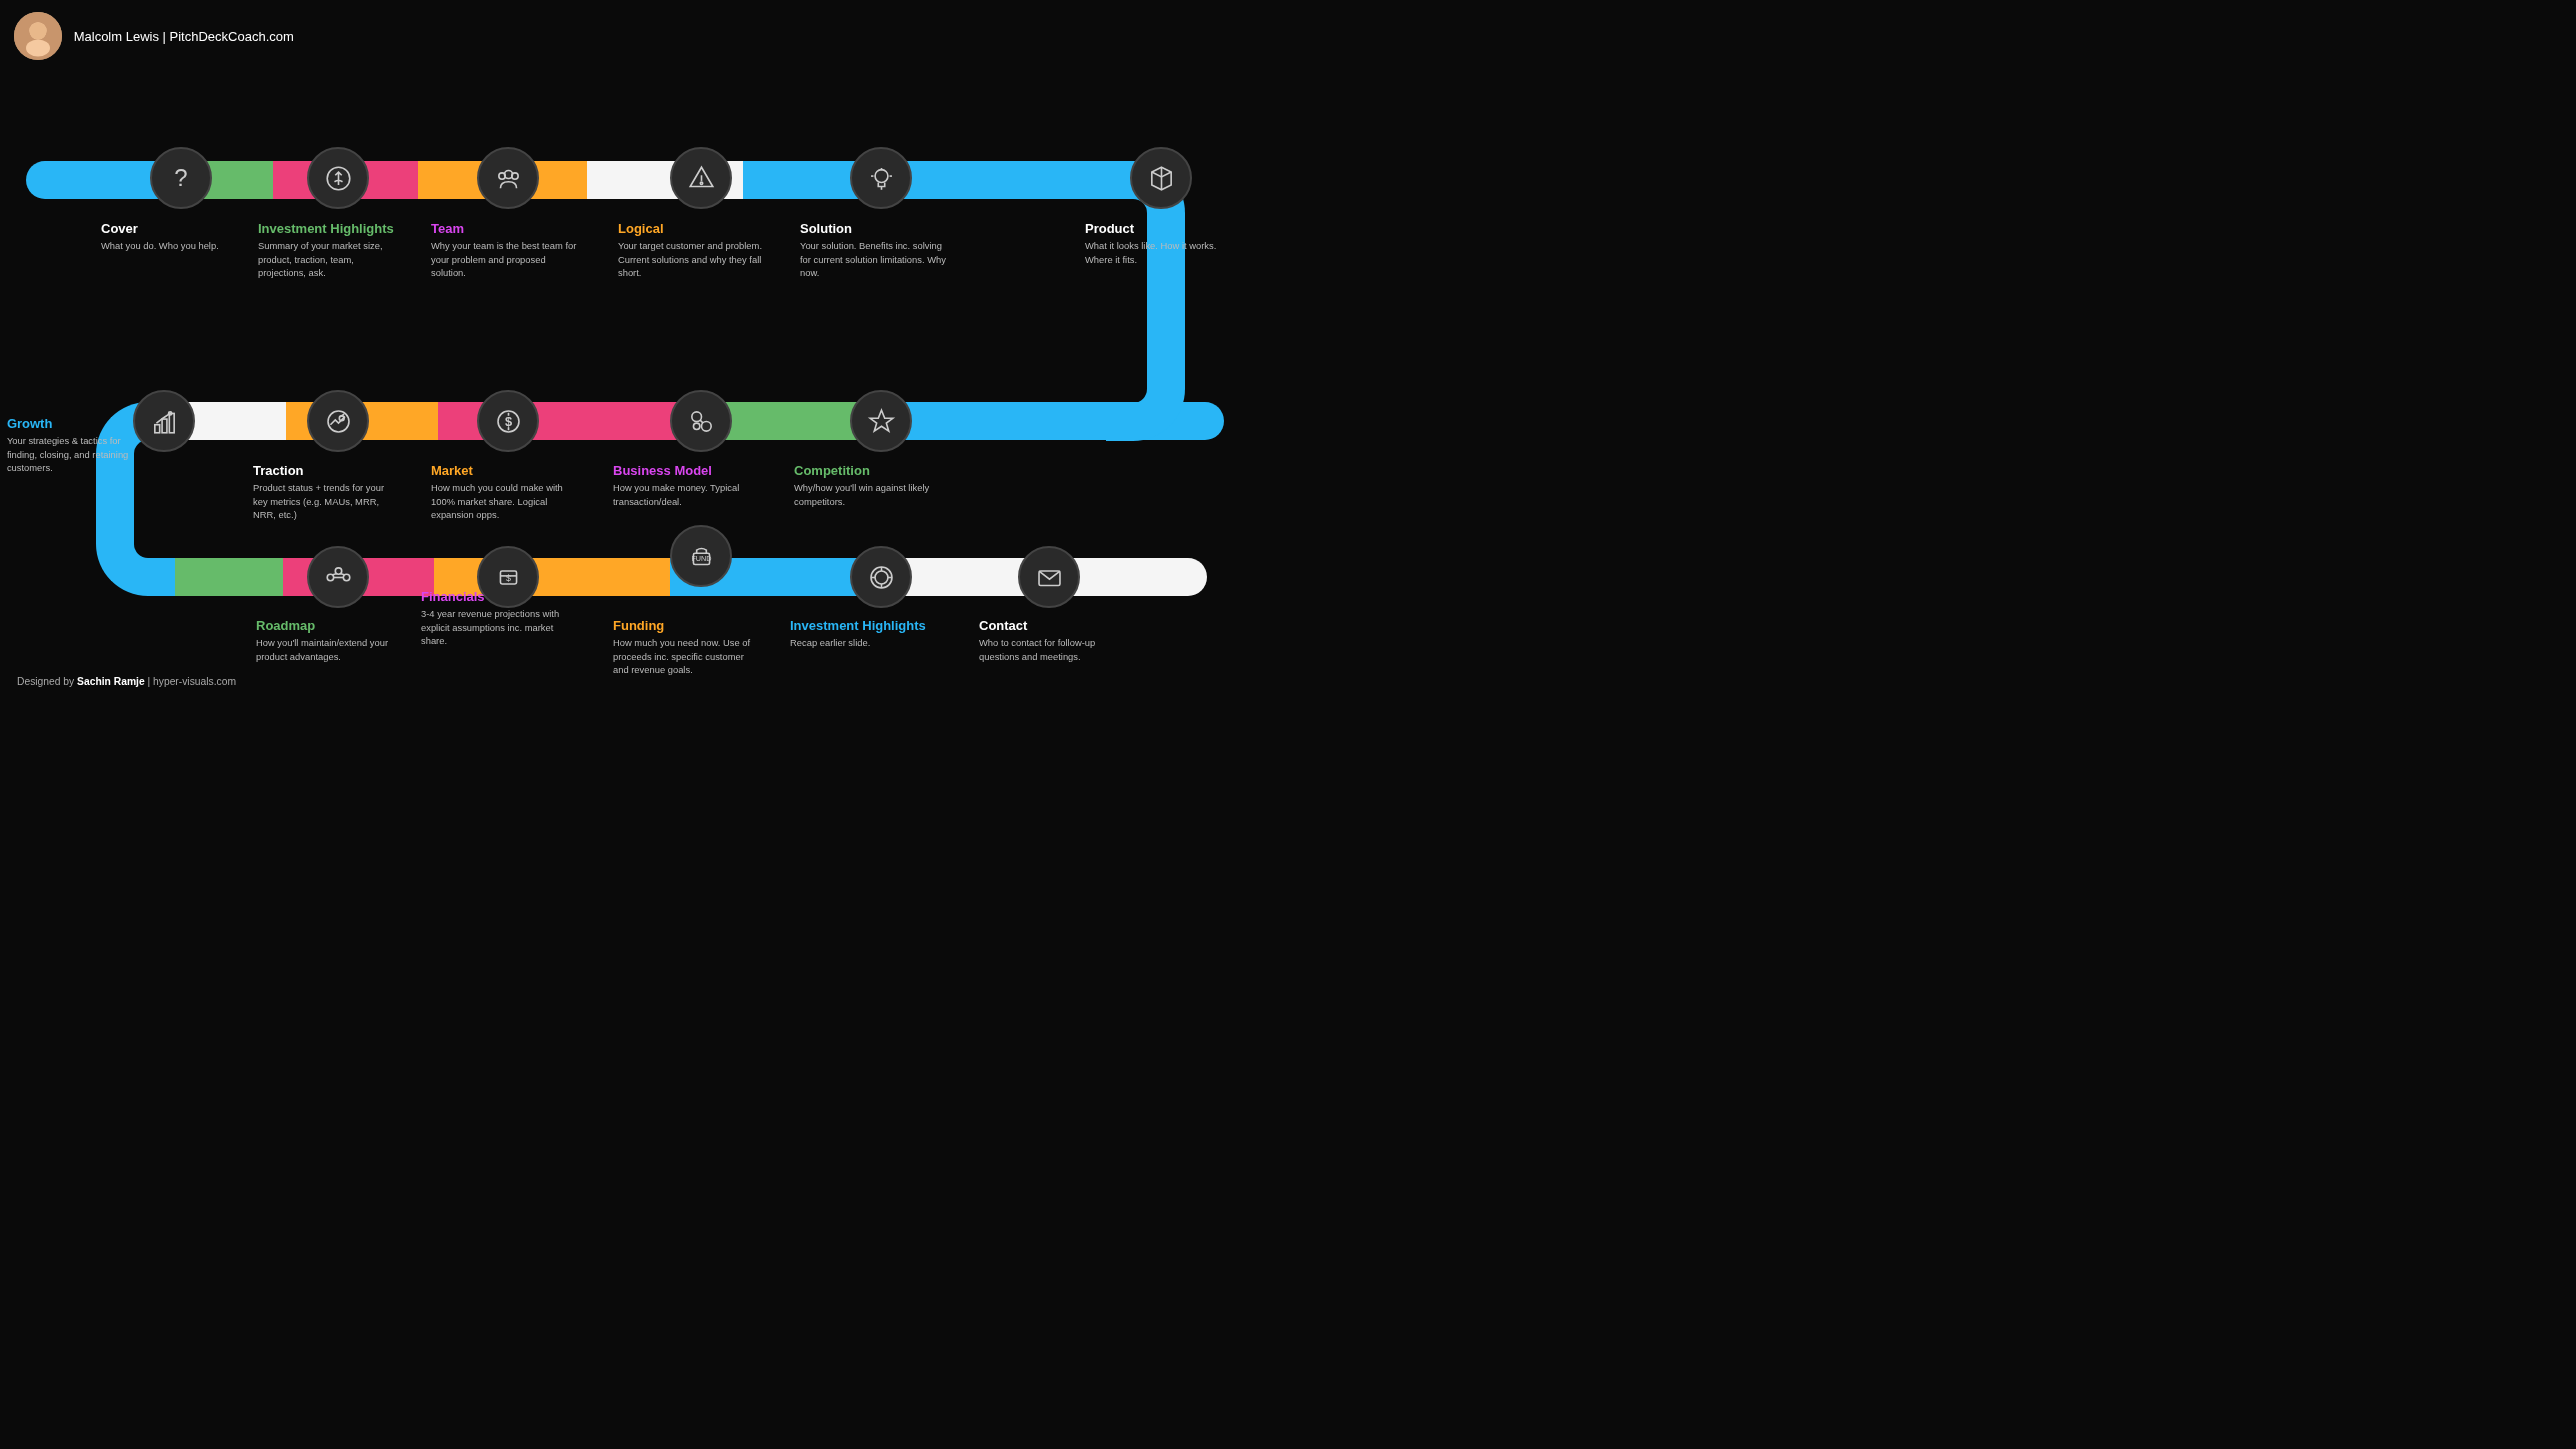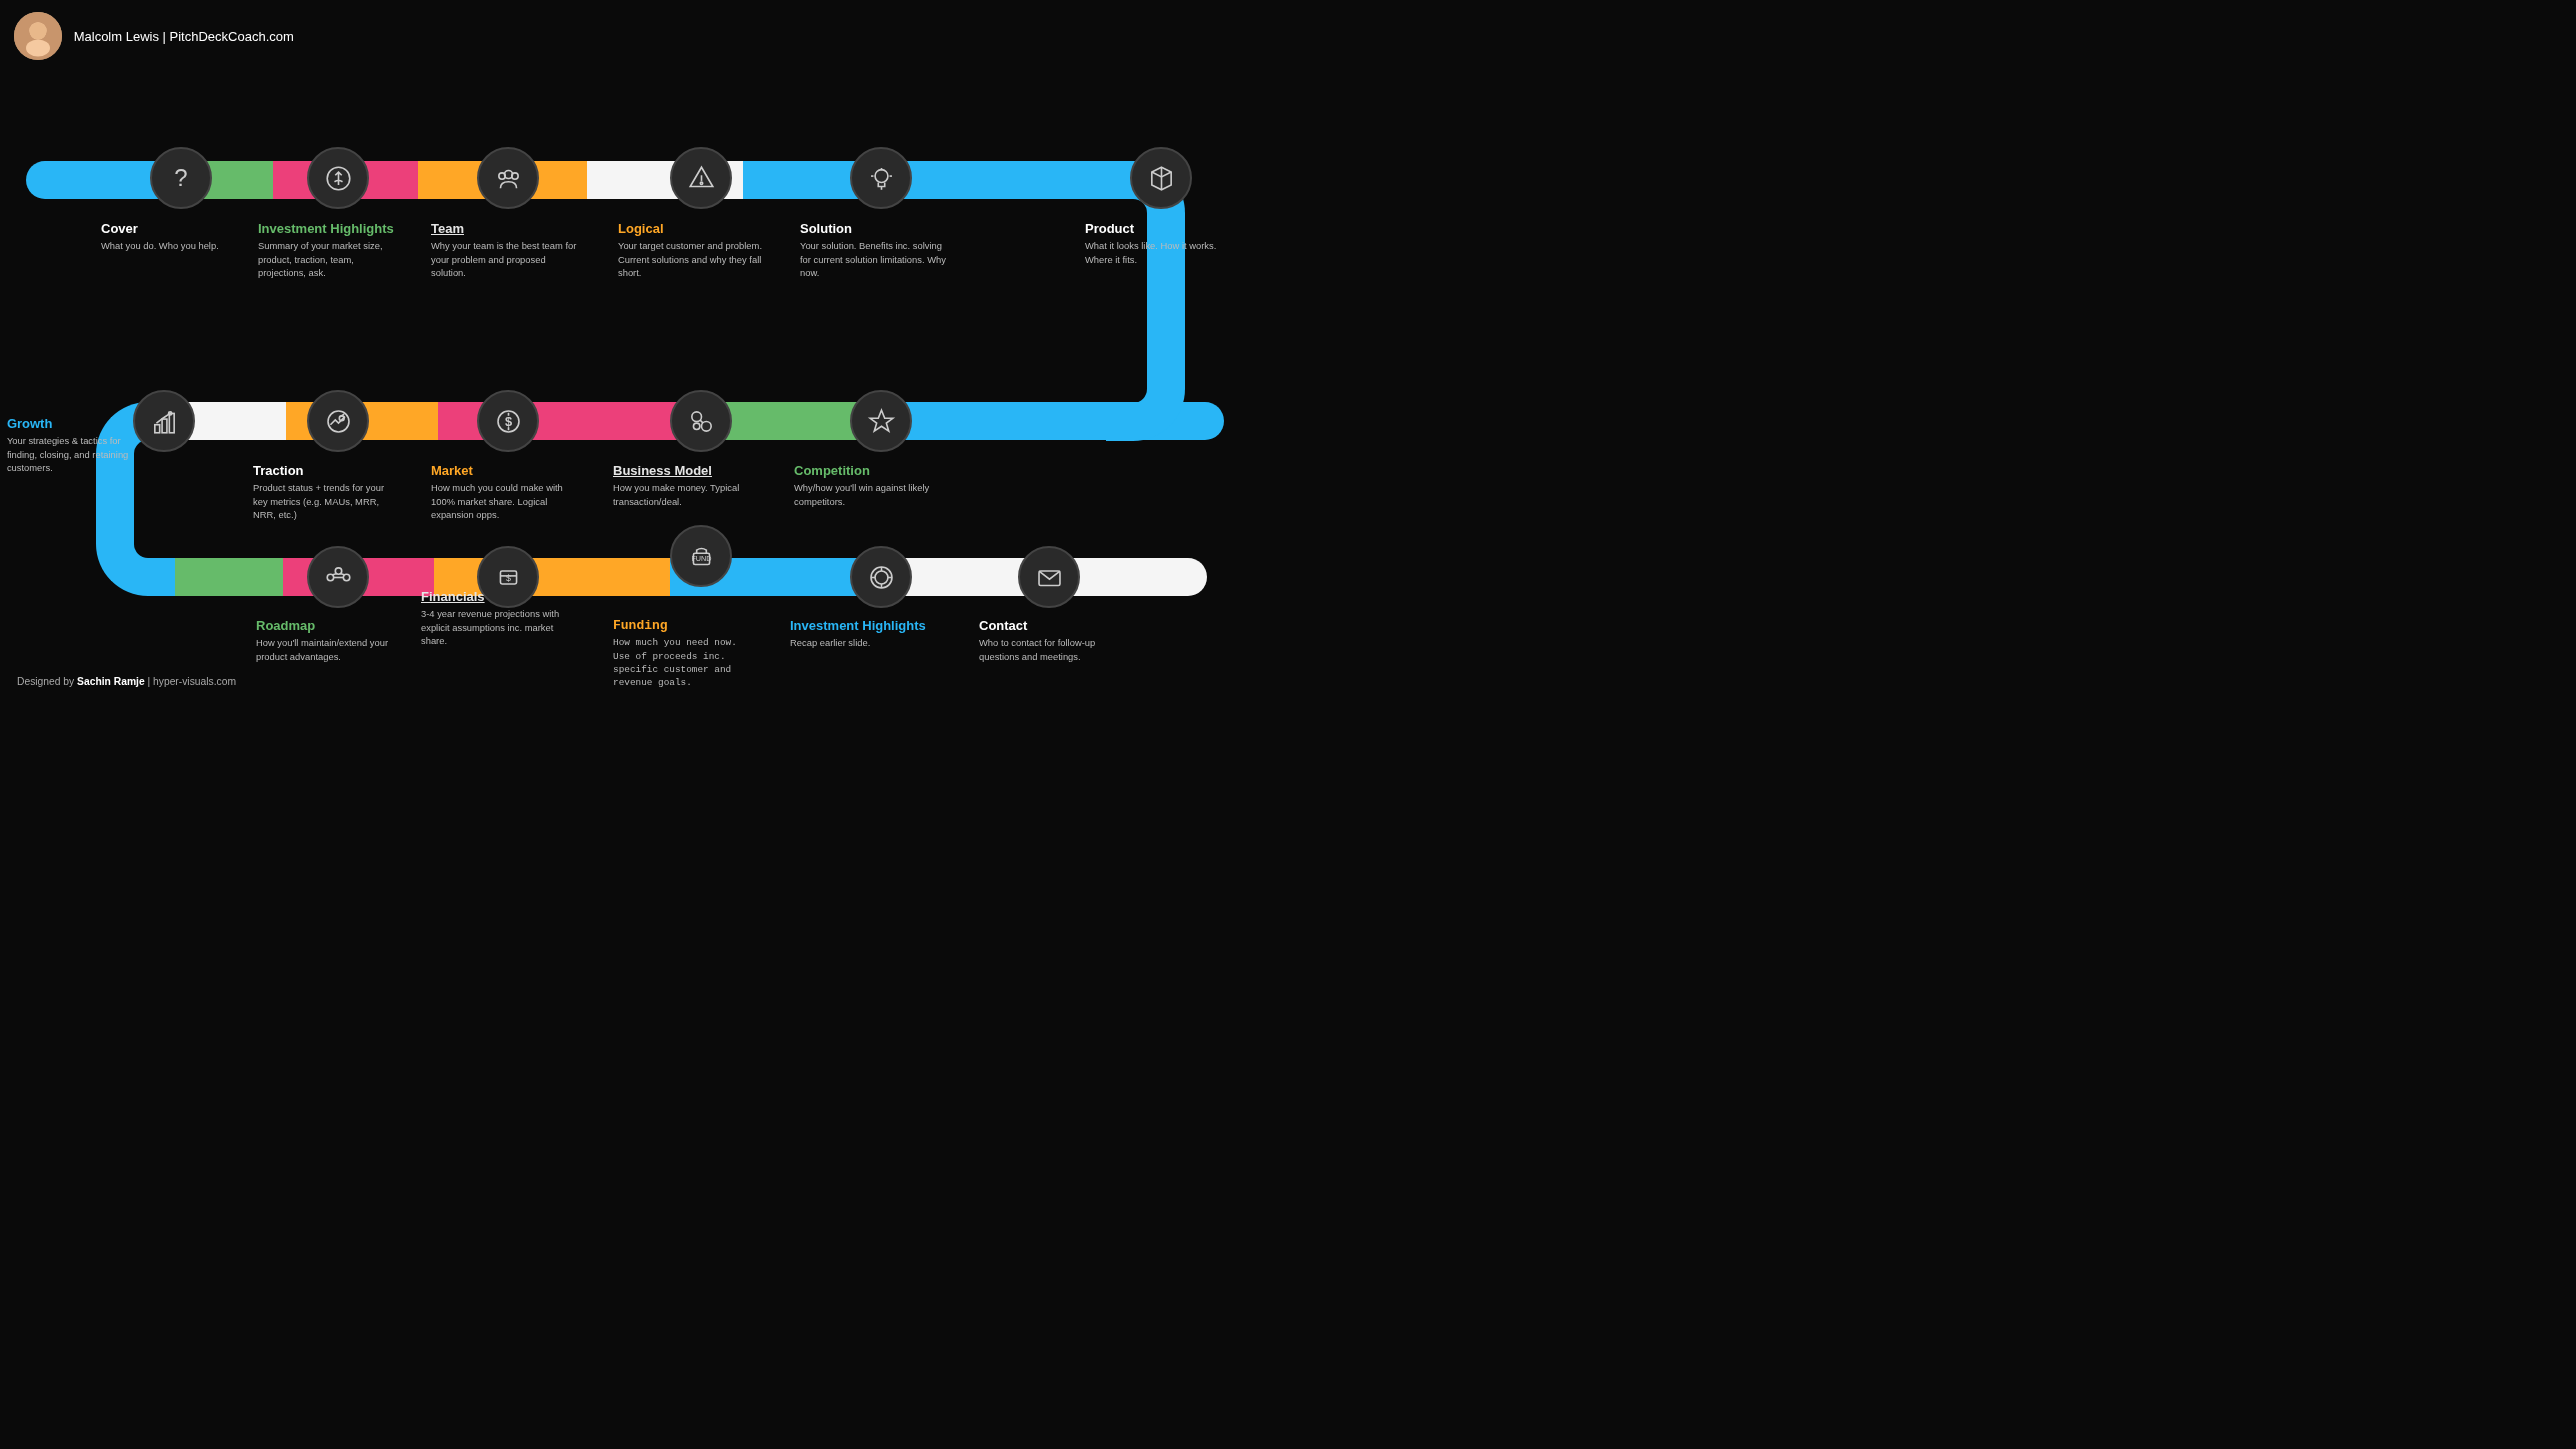--- a/index.html
+++ b/index.html
@@ -173,41 +173,41 @@
     .label-desc {
       font-size: 9.4px;
       color: #bbb;
       line-height: 1.4;
       max-width: 146px;
     }
 
     
     .color-white { color: #fff; }
     .color-green { color: #66bb6a; }
-    .color-magenta { color: #e5e5e5; text-decoration: underline; }
+    .color-magenta { color: #d946ef; }
     .color-yellow { color: #ffa726; }
     .color-blue { color: #29b6f6; }
 
     
     .lbl-cover     { left: 101px; top: 144px; }
     .lbl-invhigh   { left: 258px; top: 144px; }
     .lbl-team      { left: 431px; top: 144px; }
     .lbl-problem   { left: 618px; top: 144px; }
     .lbl-solution  { left: 800px; top: 144px; }
     .lbl-product   { right: 19px; top: 144px; }
 
     .lbl-growth    { left: 6.9px; top: 339px; }
     .lbl-traction  { left: 253px; top: 386px; }
     .lbl-market    { left: 431px; top: 386px; }
     .lbl-bizmodel  { left: 613px; top: 386px; }
     .lbl-competition { left: 794px; top: 386px; }
 
     .lbl-roadmap   { left: 256px; top: 541px; }
     .lbl-financials { left: 421px; top: 512px; }
-    .lbl-funding   { left: 613px; top: 541px; font-family: Liberation Mono, monospace; }
+    .lbl-funding   { left: 613px; top: 541px; }
     .lbl-invhigh2  { left: 790px; top: 541px; }
     .lbl-contact   { left: 979px; top: 541px; }
 
     
     .node svg path, .node svg circle, .node svg rect, .node svg polyline, .node svg line, .node svg polygon {
       stroke: #ccc;
       fill: none;
       stroke-width: 2;
     }
   </style>

